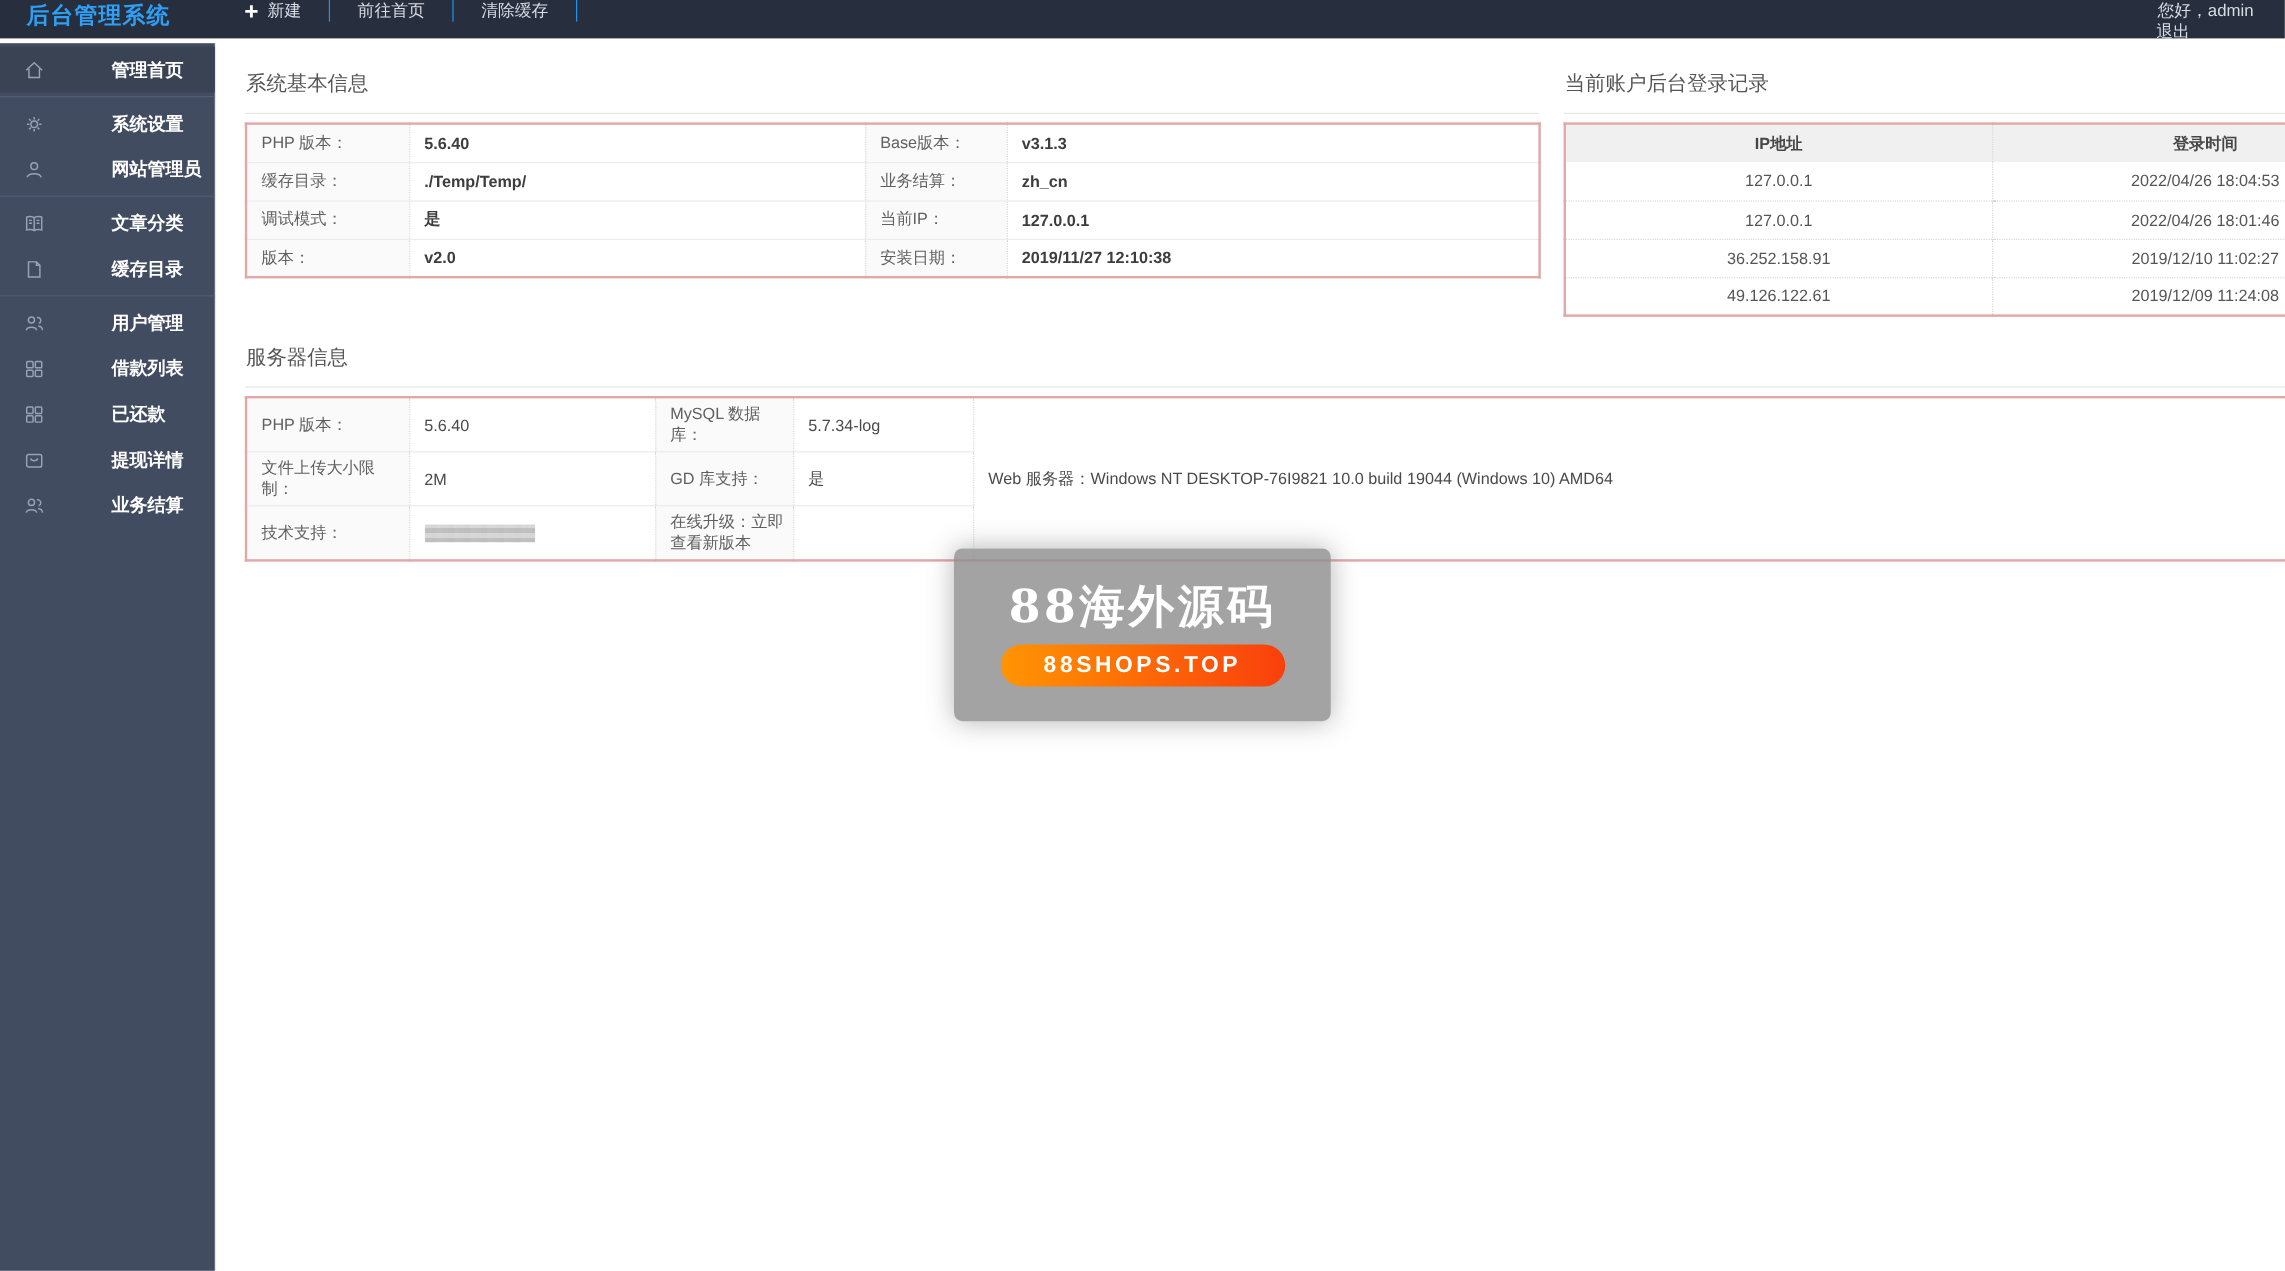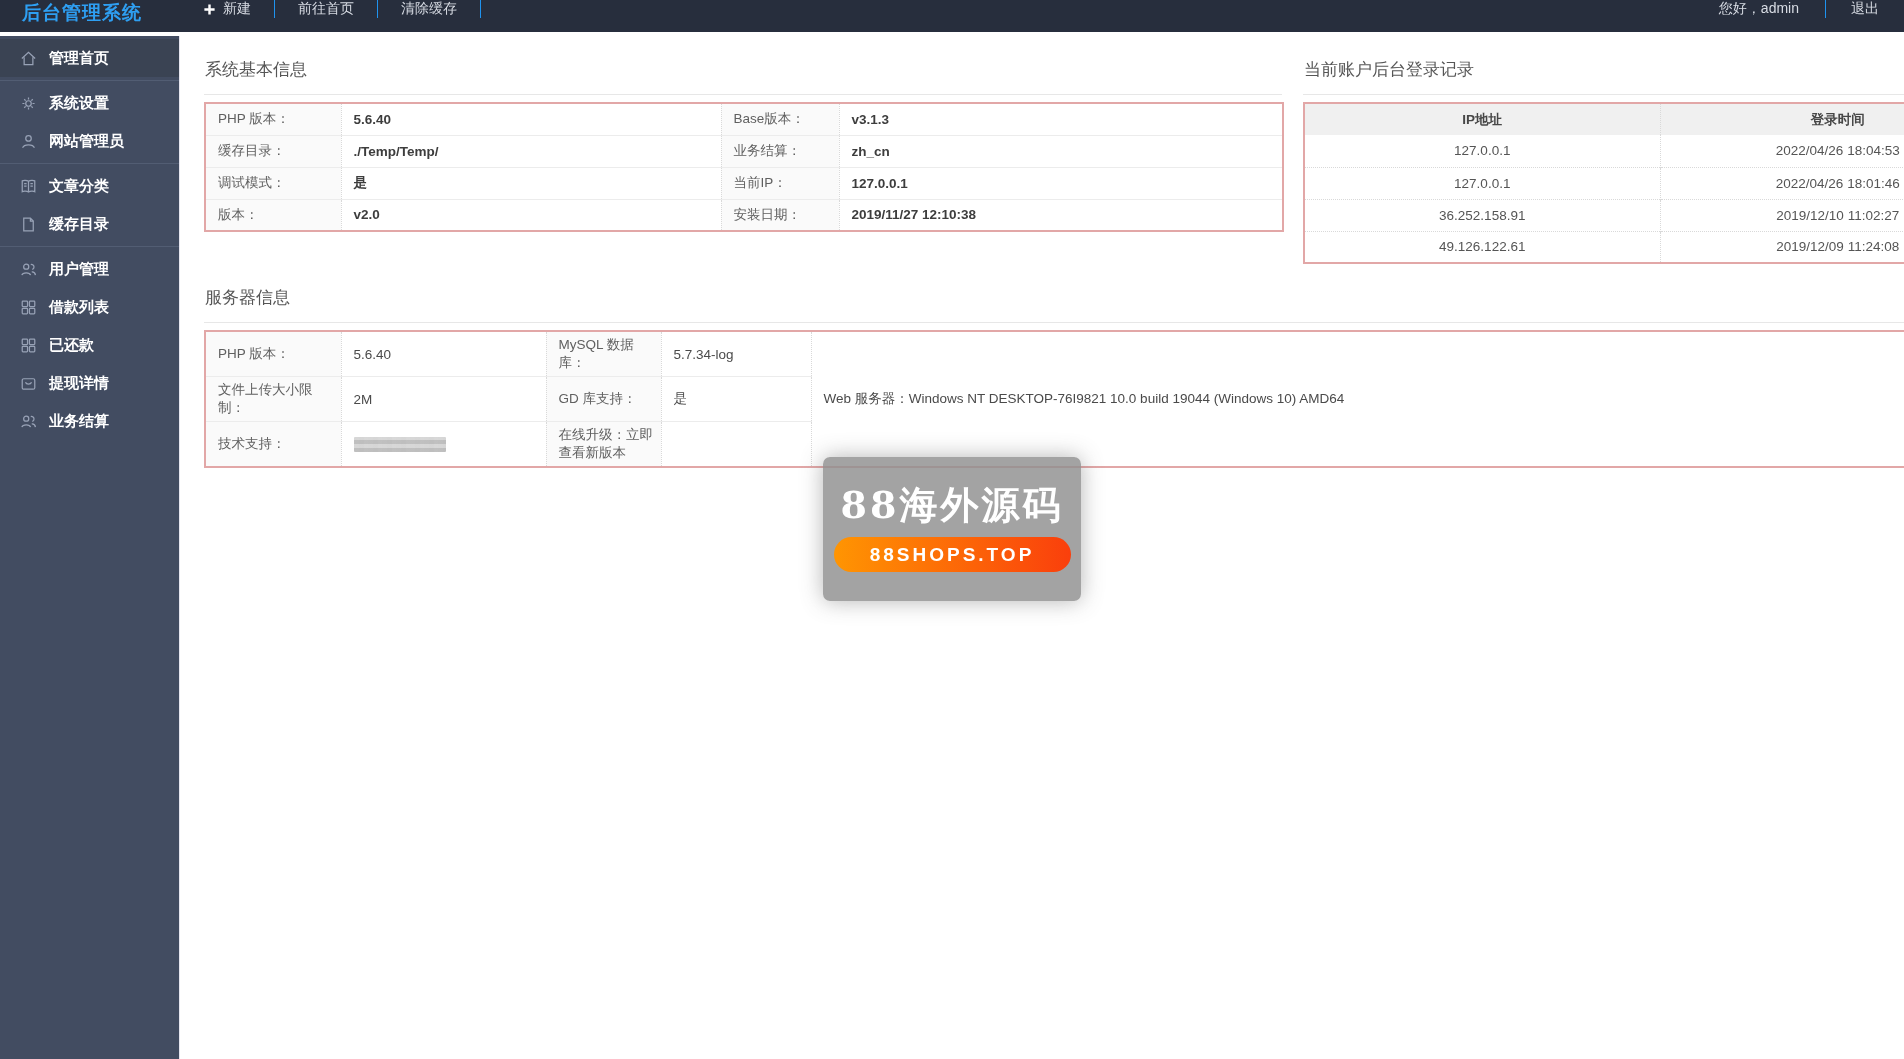--- a/index.html
+++ b/index.html
@@ -18,31 +18,31 @@
     font-family:"Liberation Sans","DejaVu Sans",sans-serif;color:#444;}
 
   
   .topbar{position:absolute;top:0;left:0;width:1904px;height:32px;
     background:var(--topbar-bg);display:flex;align-items:flex-start;z-index:50;}
   .tb-logo{width:179px;display:flex;align-items:center;padding-left:22px;
     color:#2e9ff2;font-size:19px;font-weight:bold;letter-spacing:1px;}
   .tb-sep{width:1px;background:var(--accent);}
   .tb-btn{display:flex;align-items:center;gap:7px;padding:0 23px;
     color:#d8dce4;font-size:14px;cursor:pointer;}
-  .tb-right{margin-left:auto;display:flex;align-items:stretch;}
+  .tb-right{margin-left:auto;display:flex;align-items:stretch;flex-direction:column;}
   .tb-user{display:flex;align-items:center;padding:0 26px;color:#d8dce4;font-size:14px;}
   .tb-logout{display:flex;align-items:center;padding:0 25px;color:#d8dce4;font-size:14px;cursor:pointer;}
 
   
   .sidebar{position:absolute;top:36px;left:0;width:179px;height:1023px;
     background:var(--sidebar-bg);z-index:40;}
   .side-group{border-bottom:1px solid var(--sidebar-sep);padding:3px 0;}
   .side-group:last-child{border-bottom:none;}
   .side-item{height:38px;display:flex;align-items:center;padding-left:19px;
-    color:#fff;font-size:15px;font-weight:bold;cursor:pointer;}
+    color:#fff;font-size:15px;font-weight:bold;cursor:pointer;gap:44px;}
   .side-item.active{background:var(--sidebar-active);}
   .side-icon{width:19px;height:19px;margin-right:11px;color:#98a2b6;flex:0 0 auto;}
   .side-icon svg{width:19px;height:19px;display:block;}
 
   
   .main{position:absolute;top:36px;left:179px;width:1862px;height:1023px;
     background:#fff;padding:0 24px;border-left:1px solid #e5e5ef;}
   .cols{display:flex;gap:21px;}
   .col-left{width:1078px;flex:0 0 auto;}
   .col-right{flex:1 1 auto;}
@@ -74,21 +74,21 @@
   .t-srv td{height:32px;}
   .t-srv td.websrv{color:#4a4a4a;font-weight:normal;}
   .mosaic{display:inline-block;width:92px;height:15px;vertical-align:middle;
     background-image:
       repeating-linear-gradient(0deg,rgba(190,190,190,.9) 0 4px,rgba(216,216,216,.9) 4px 8px),
       repeating-linear-gradient(90deg,#cdcdcd 0 5px,#bfbfbf 5px 10px,#d6d6d6 10px 14px);
     filter:blur(.6px);border-radius:1px;}
 
   
   .watermark{position:absolute;left:50%;top:457px;transform:translateX(-50%);
-    width:258px;height:144px;background:rgba(143,143,143,.82);border-radius:7px;
+    width:314px;height:144px;background:rgba(143,143,143,.82);border-radius:7px;
     box-shadow:0 0 22px rgba(90,90,90,.45);z-index:90;
     display:flex;flex-direction:column;align-items:center;justify-content:center;gap:13px;}
   .wm-title{font-family:"DejaVu Serif","Liberation Serif",serif;font-weight:bold;
     color:#fff;font-size:38px;letter-spacing:3px;line-height:1;}
   .wm-pill{width:237px;height:35px;border-radius:18px;
     background:linear-gradient(90deg,#ff9502,#fa3f0c);
     color:#fff;font-weight:bold;font-size:19px;letter-spacing:3px;
     display:flex;align-items:center;justify-content:center;}
 </style>
 </head>

